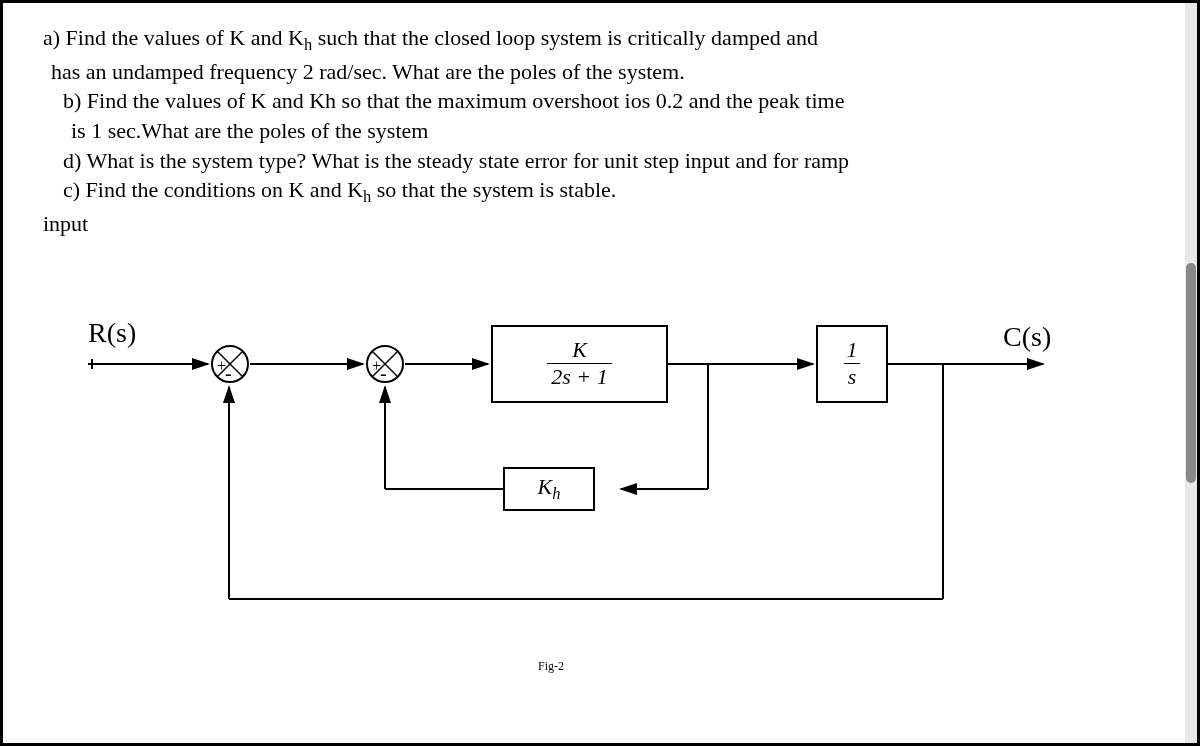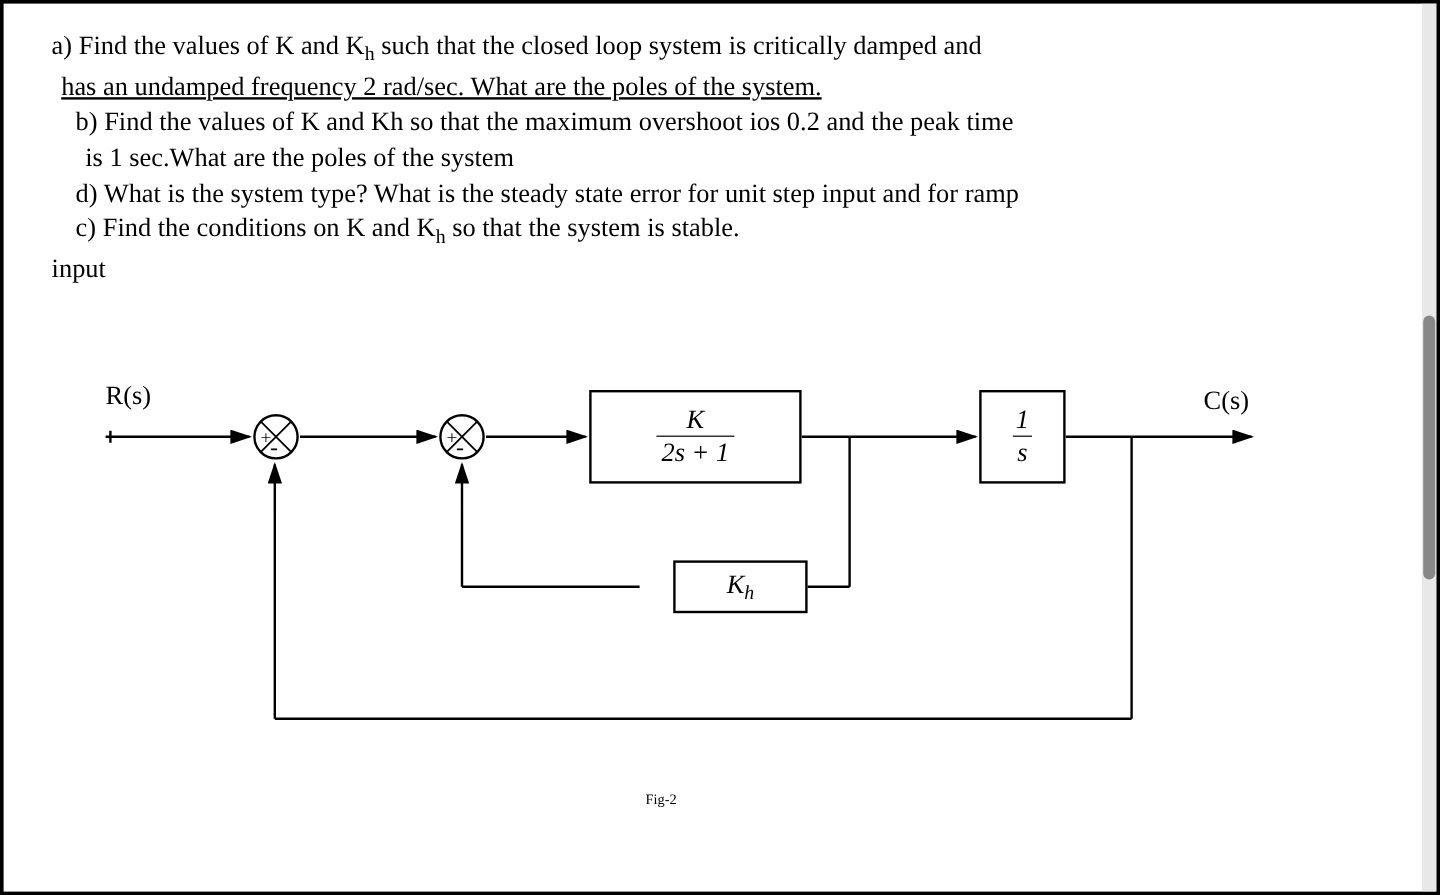--- a/index.html
+++ b/index.html
@@ -23,21 +23,20 @@
       line-height: 1.35;
     }
     .intro {
       text-indent: 70px;
     }
     .item-a {
       text-indent: 0;
     }
     .item-a-cont {
       text-indent: 8px;
-      text-decoration: underline;
     }
     .item {
       padding-left: 28px;
       text-indent: -28px;
       margin-left: 20px;
     }
     .item-cont {
       padding-left: 28px;
     }
     .no-indent {
@@ -86,21 +85,21 @@
     .sum-plus {
       position: absolute;
       font-size: 16px;
     }
     .sum-minus {
       position: absolute;
       font-size: 20px;
     }
     .signal-label {
       position: absolute;
-      font-size: 22px;
+      font-size: 28px;
     }
     .fig-label {
       position: absolute;
       font-size: 12px;
     }
     .scrollbar {
       position: absolute;
       right: 0;
       top: 0;
       width: 12px;
@@ -199,21 +198,21 @@
     </div>
   </div>
 
   <div class="block" style="left:773px; top:26px; width:72px; height:78px;">
     <div class="fraction">
       <div class="num">1</div>
       <div class="den">s</div>
     </div>
   </div>
 
-  <div class="block" style="left:518px; top:168px; width:112px; height:44px;">
+  <div class="block" style="left:460px; top:168px; width:92px; height:44px;">
     <span style="font-style:italic;">
       <span>K</span><sub>h</sub>
     </span>
   </div>
 
   <div class="fig-label" style="left:495px; top:360px;">Fig-2</div>
 </div>
 
 <div class="scrollbar">
   <div class="scrollbar-thumb"></div>

